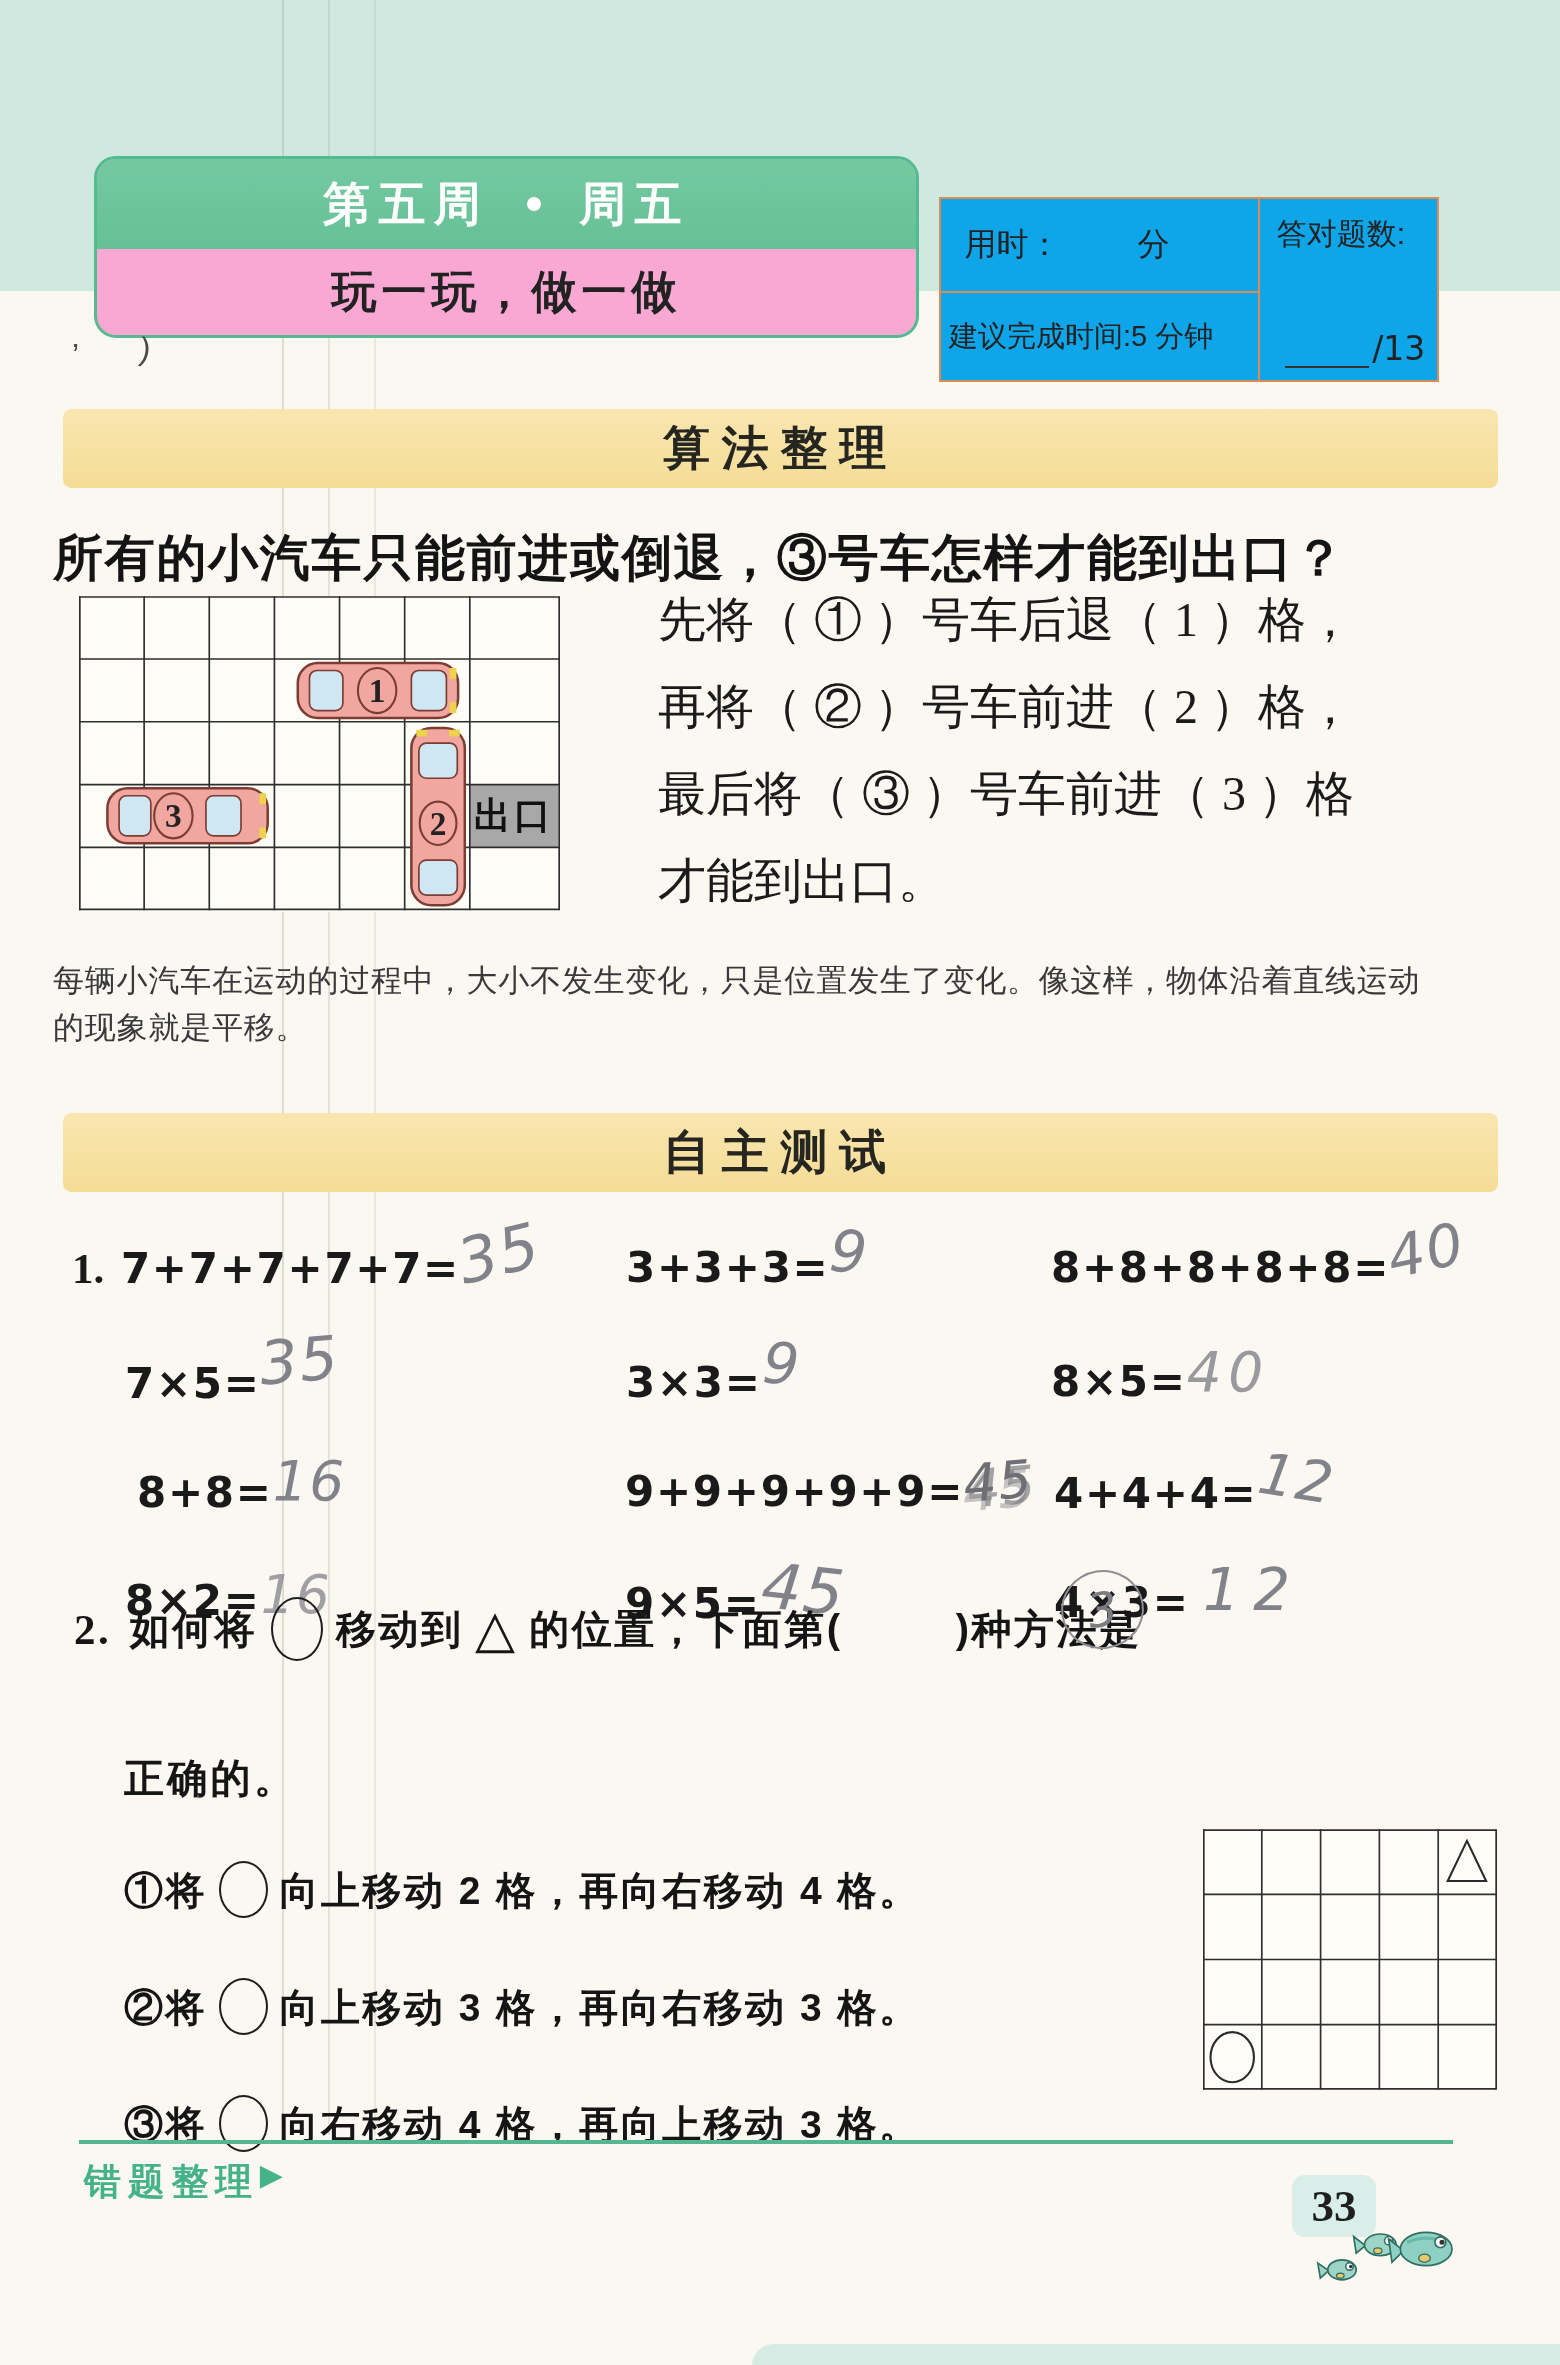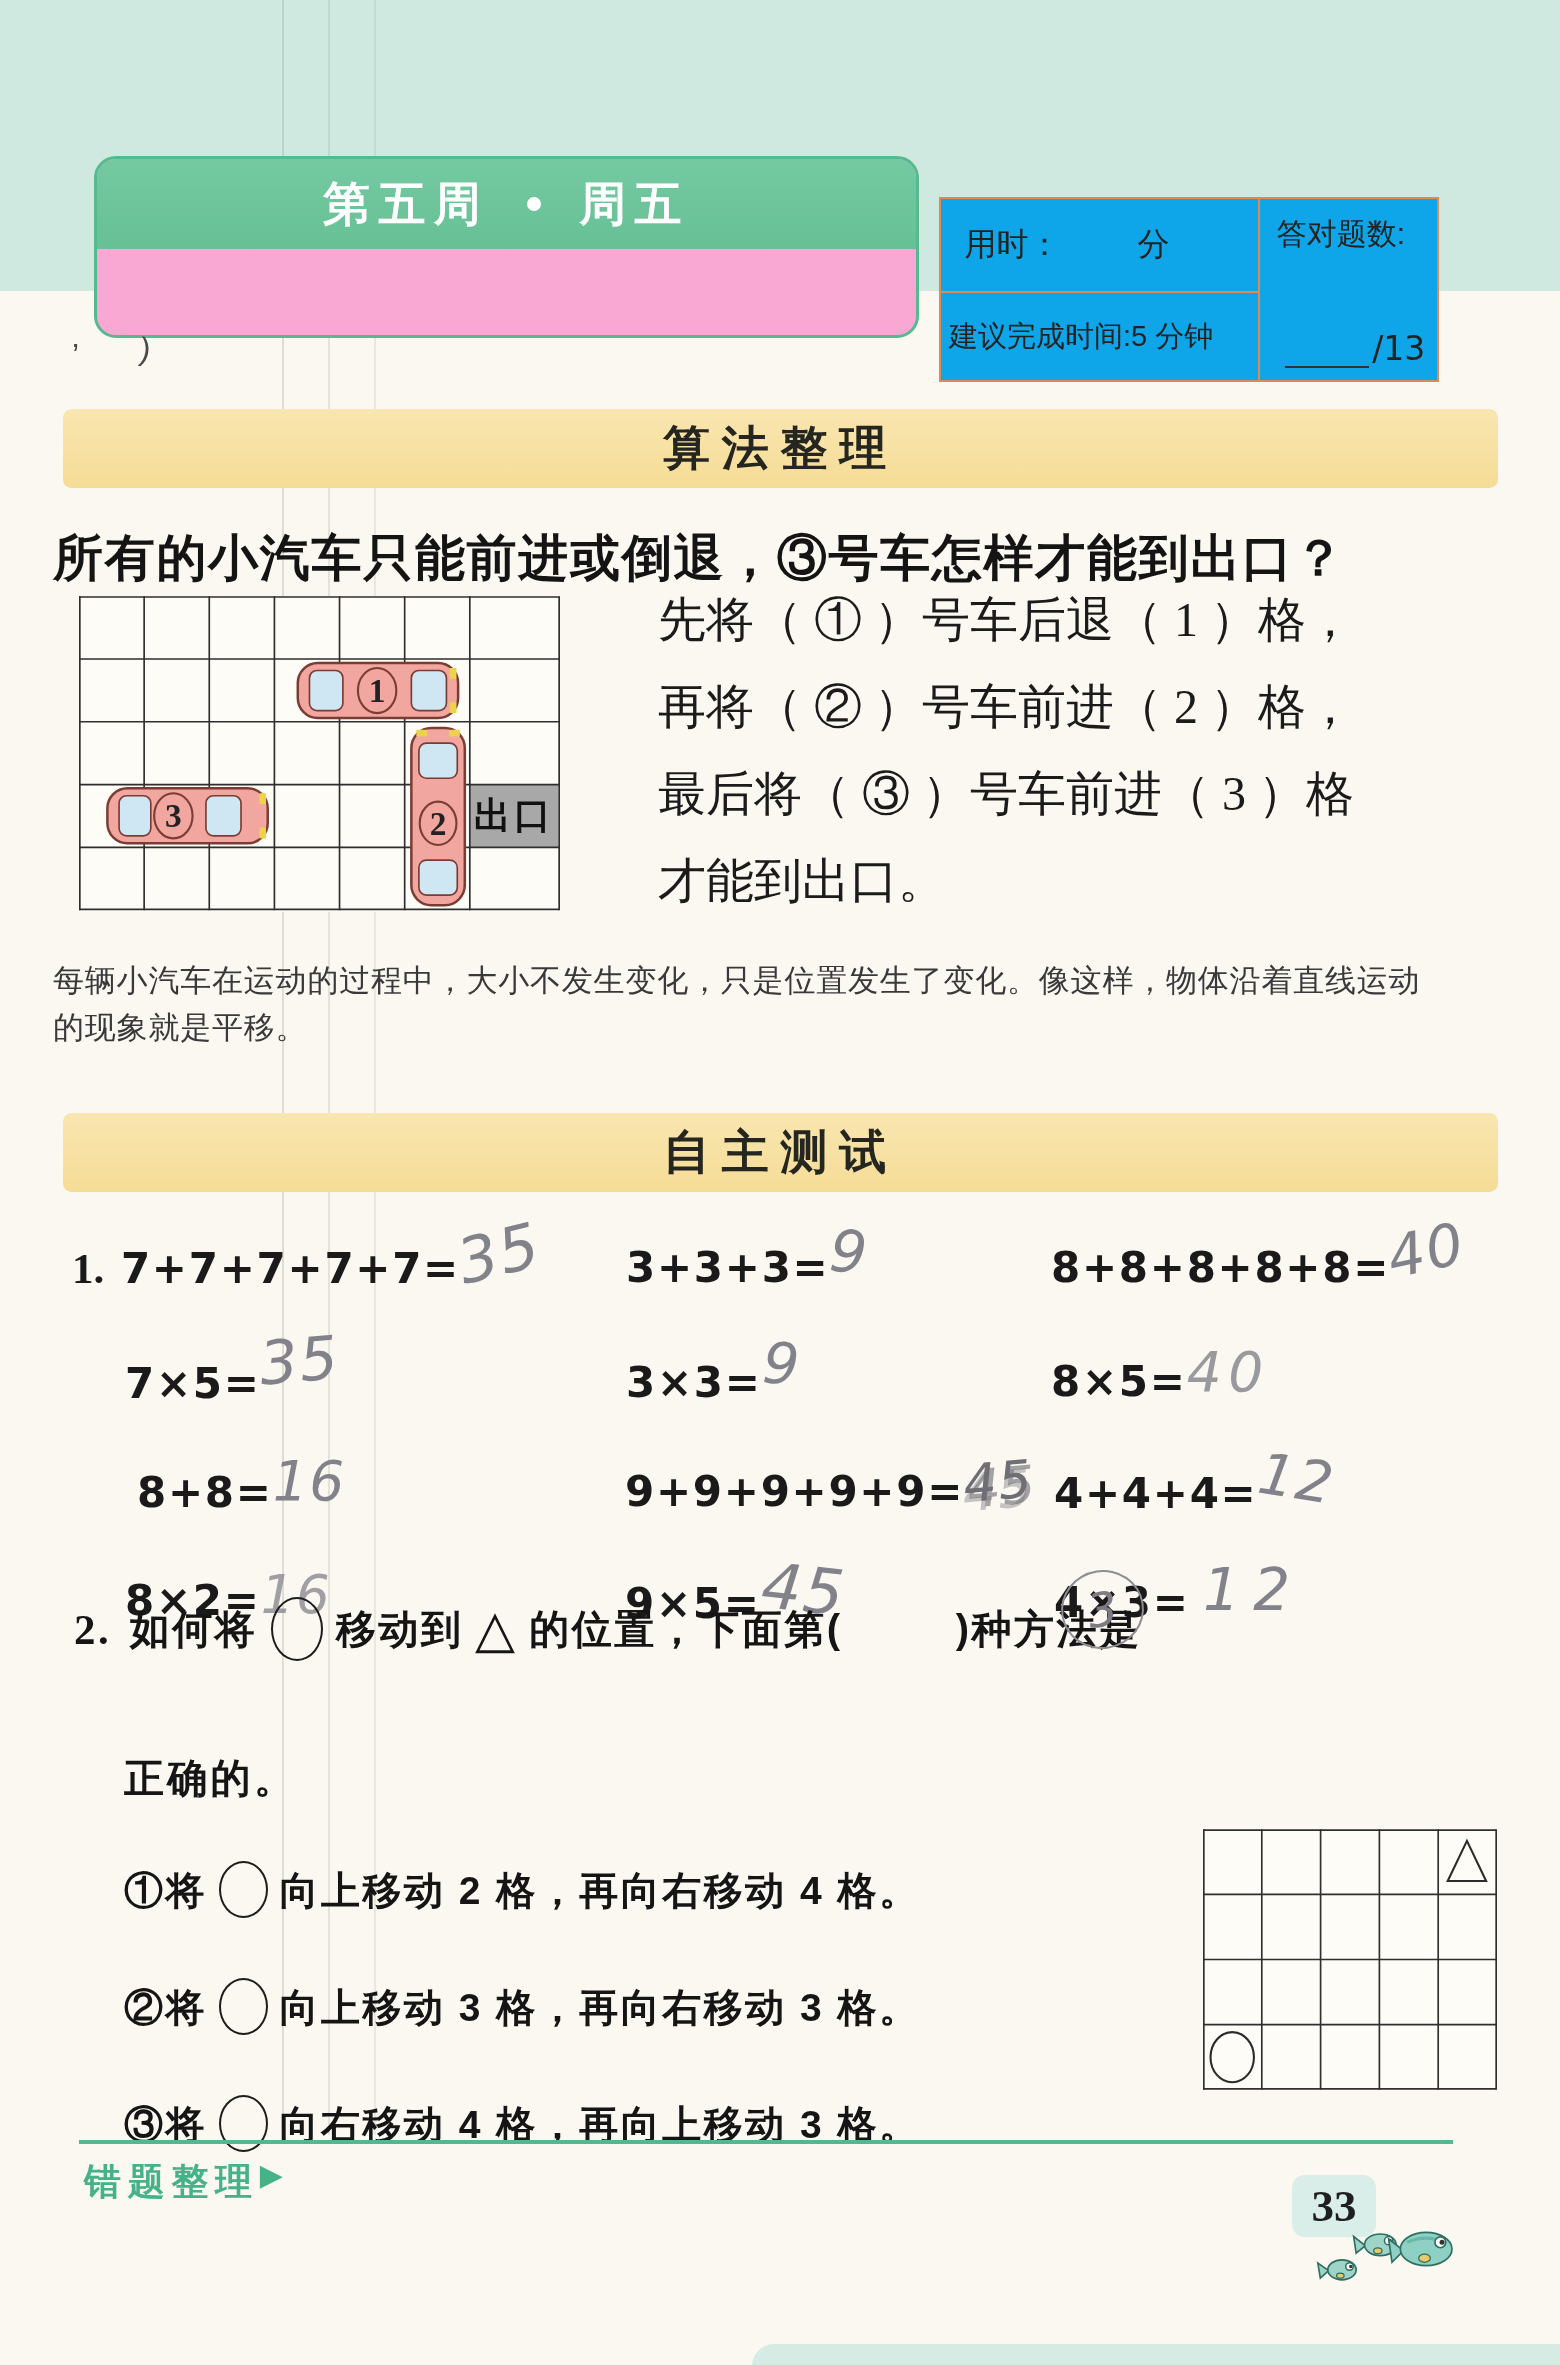--- a/index.html
+++ b/index.html
@@ -94,20 +94,21 @@
 <div class="fold" id="fold1"></div>
 <div class="fold" id="fold2"></div>
 <div class="fold" id="fold3"></div>
 
 <div class="abs" id="title-banner">
   <div class="green">
     <span>第五周</span>
     <span class="dot"></span>
     <span>周五</span>
   </div>
+  <div class="white">玩一玩，做一做</div>
 </div>
 
 <div class="abs" id="info-box">
   <div class="left">
     <div class="row1">
       <span>用时：</span>
       <span class="unit">分</span>
     </div>
     <div class="row2">建议完成时间:5 分钟</div>
   </div>

